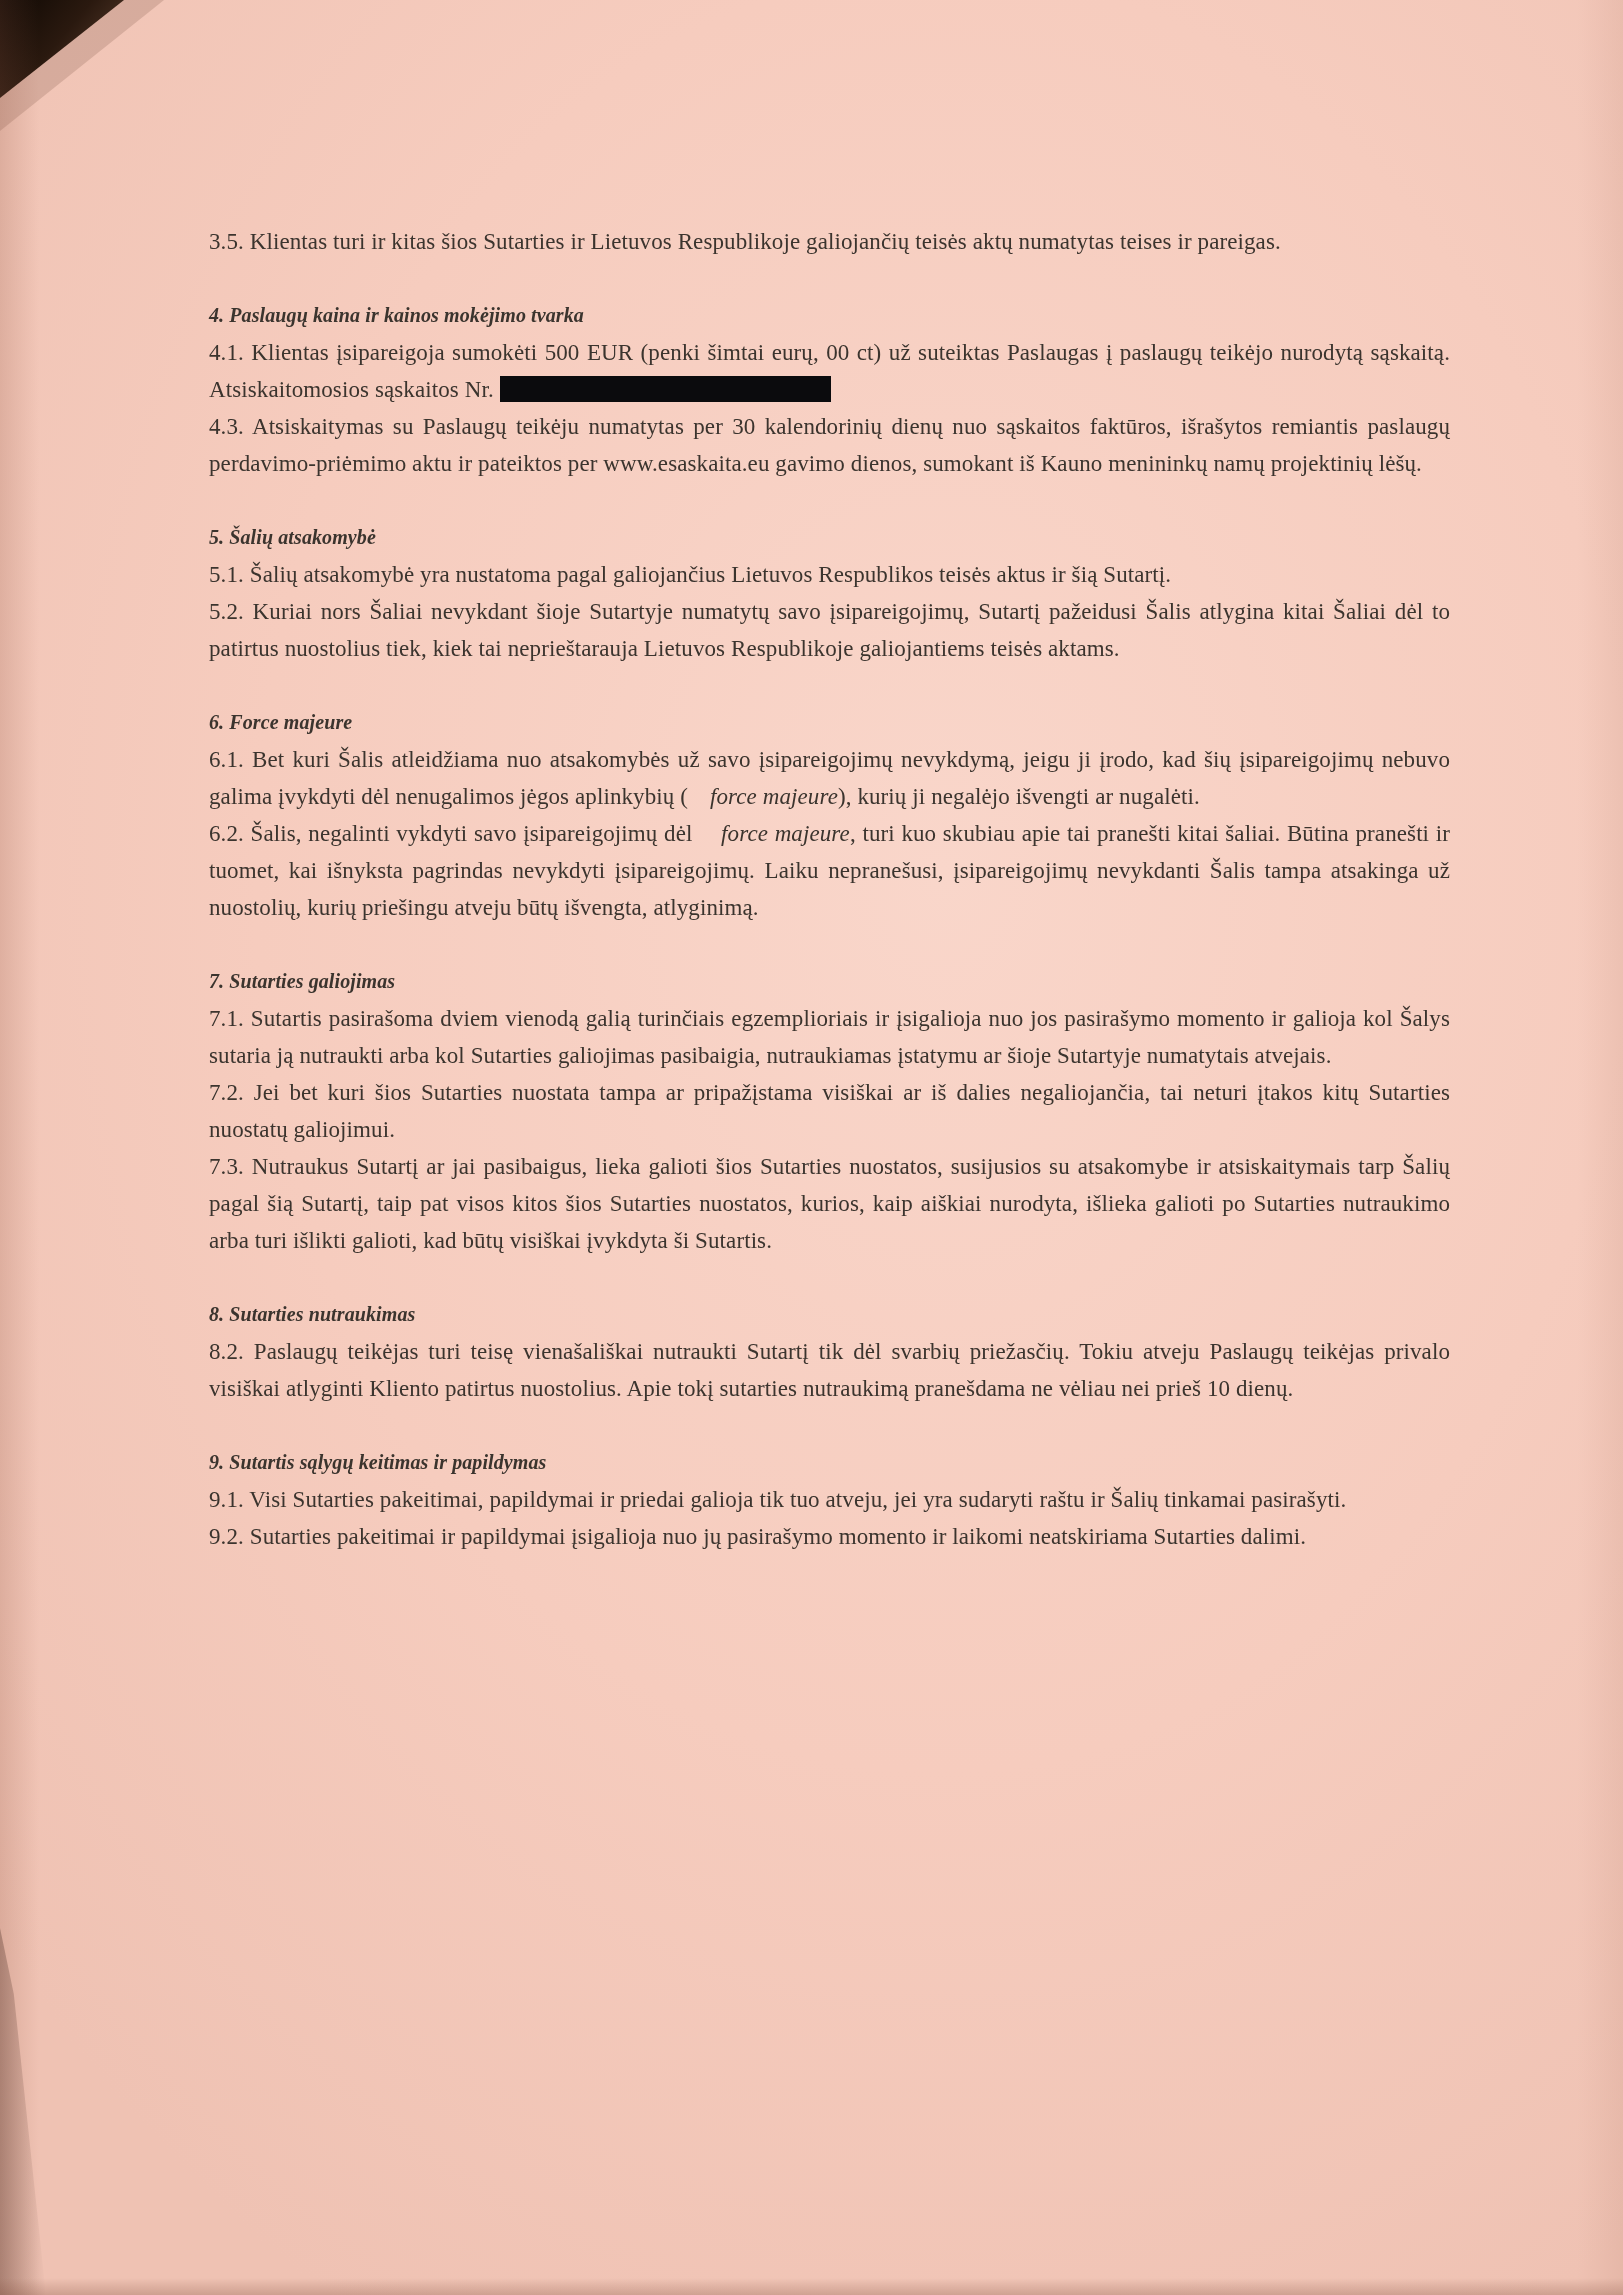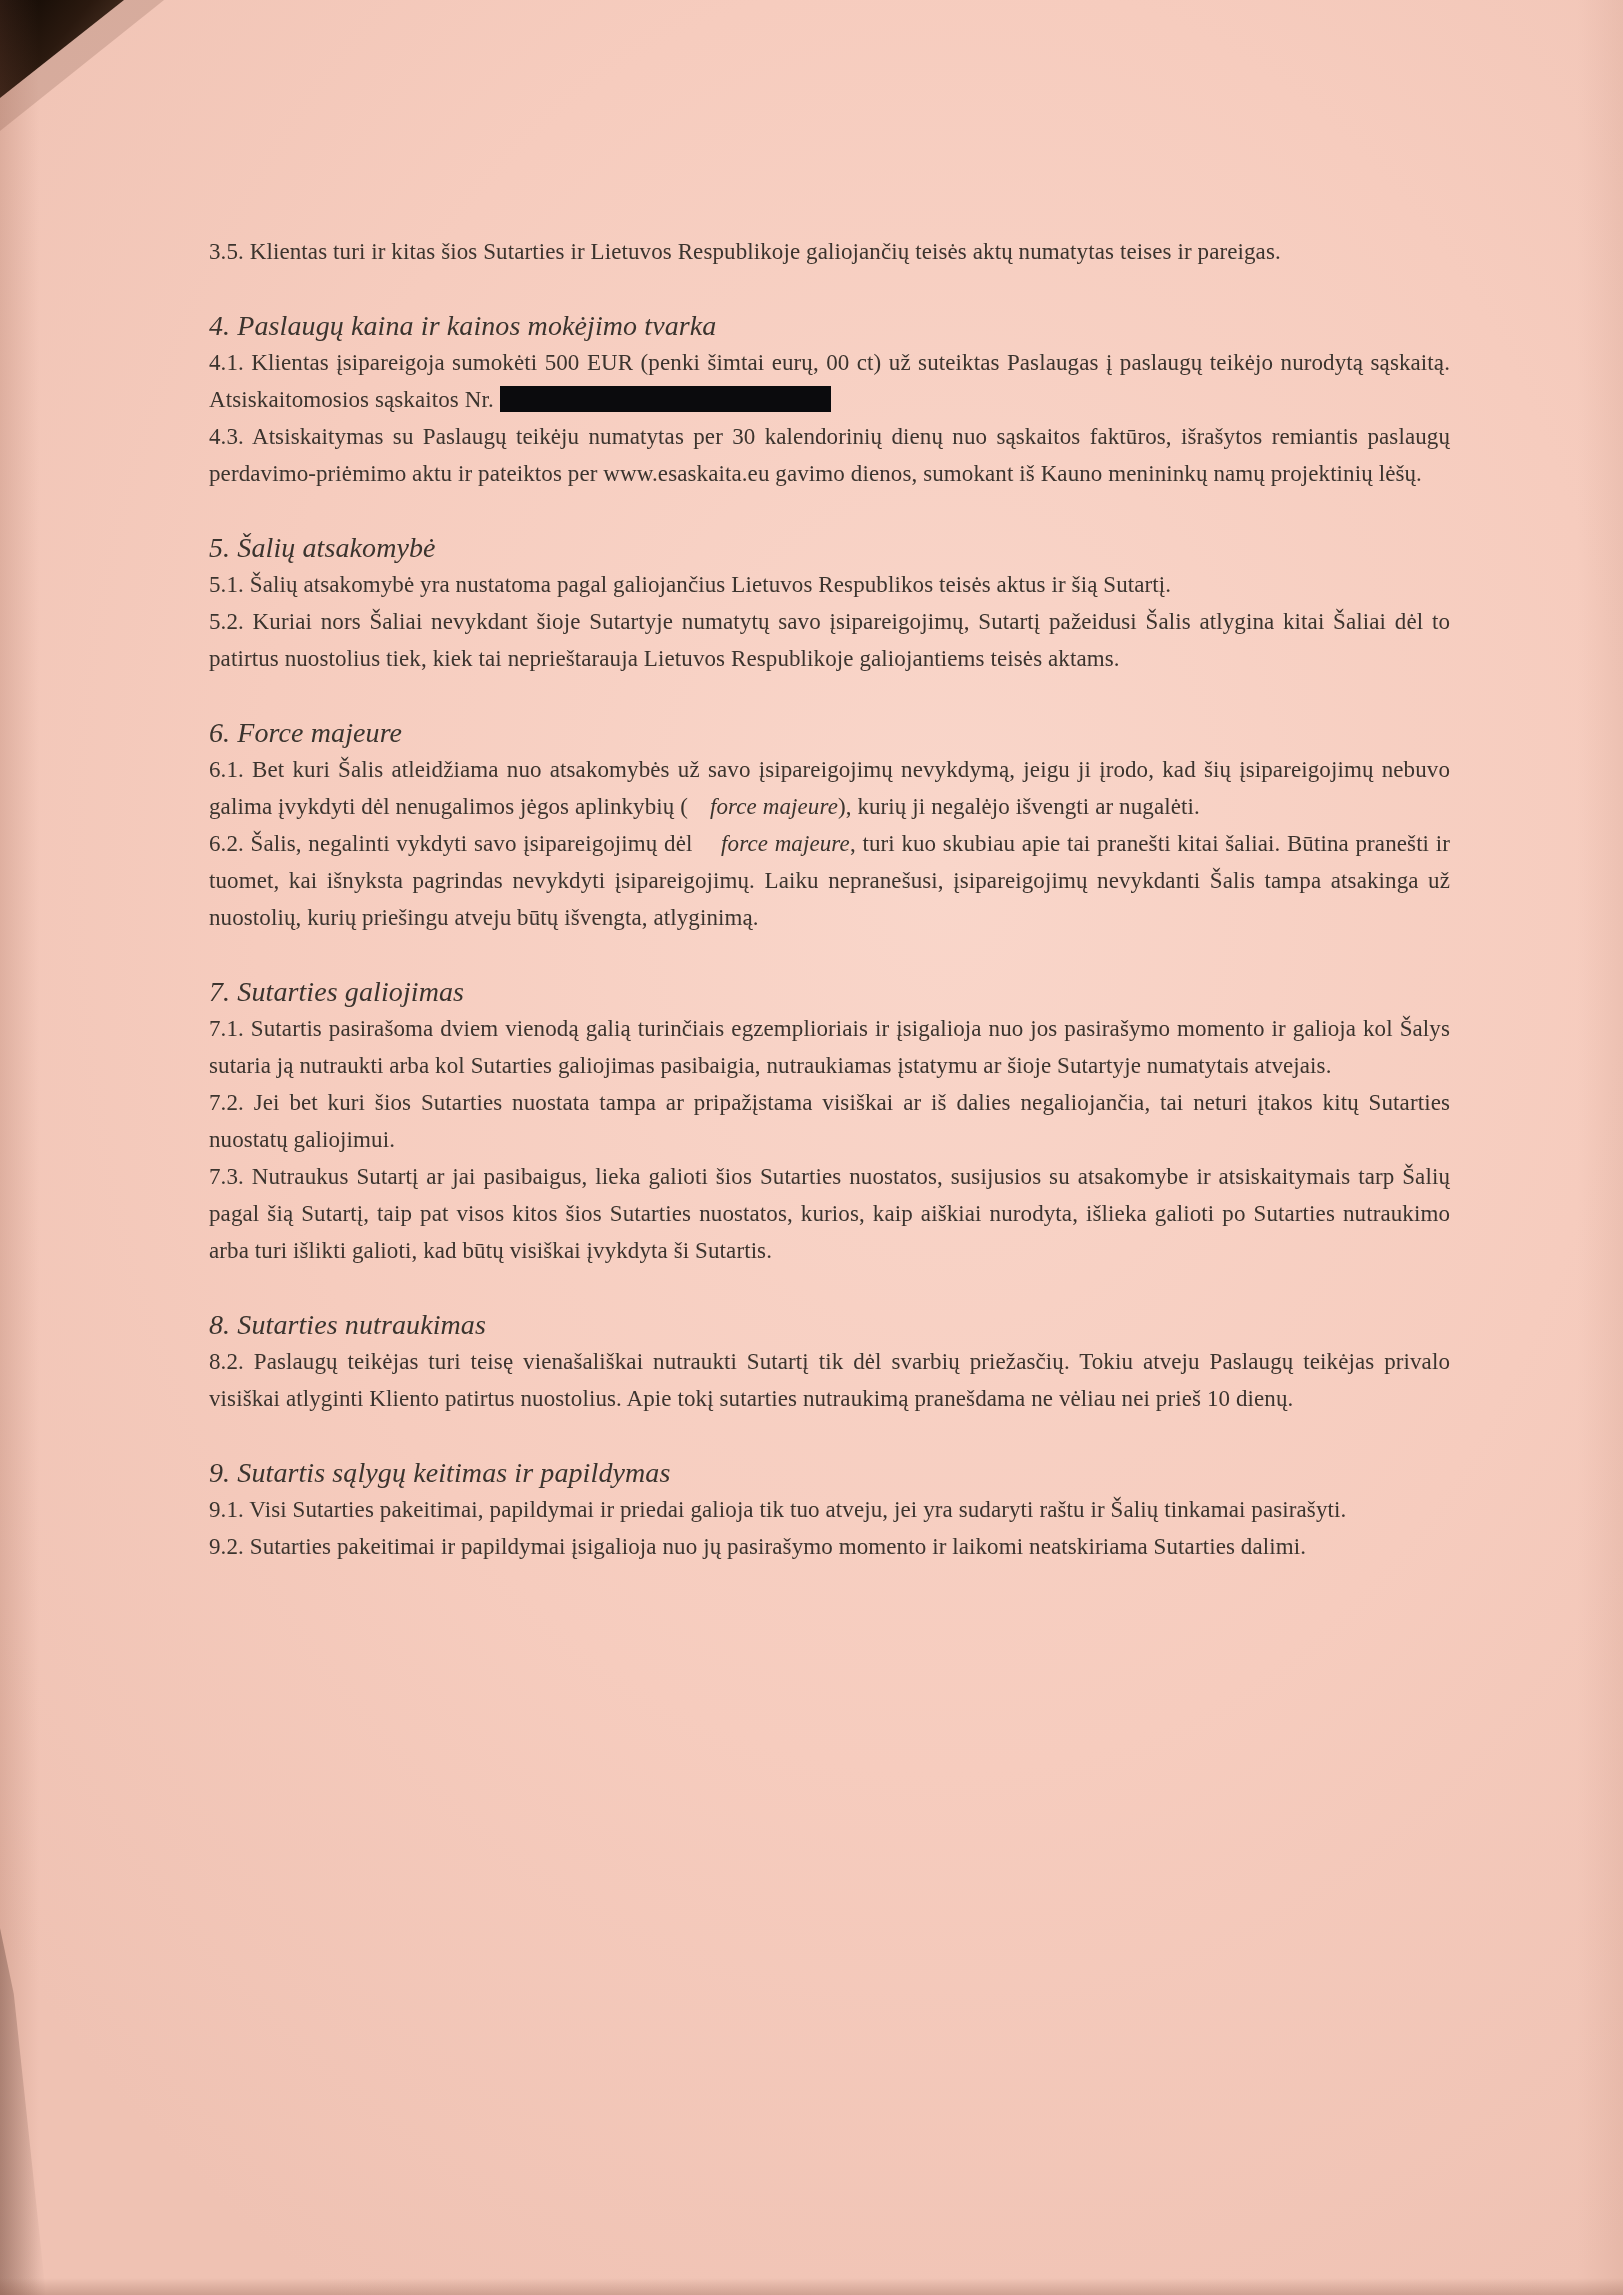--- a/index.html
+++ b/index.html
@@ -40,35 +40,35 @@
   .edge-bottom-left {
     position: absolute; left: 0; bottom: 0; width: 46px; height: 367px;
     clip-path: polygon(0 0, 30% 18%, 100% 100%, 0 100%);
     background: linear-gradient(to right, rgba(80,50,40,0.35), rgba(80,50,40,0));
   }
 
   
   .content {
     position: absolute;
     left: 209px;
-    top: 233px;
+    top: 223px;
     width: 1241px;
     font-size: 23px;
     line-height: 37px;
     color: #3b342e;
     text-align: justify;
     letter-spacing: 0.1px;
   }
   p.para { margin: 0; }
   section.sect { margin-top: 37px; }
   h2.heading {
     margin: 0;
-    font-size: 28px;
+    font-size: 20px;
     line-height: 37px;
-    font-weight: normal;
+    font-weight: bold;
     font-style: italic;
   }
   .redaction {
     display: inline-block;
     width: 331px;
     height: 26px;
     background: #0b0b0d;
     vertical-align: -4.6px;
   }
   .underline {

